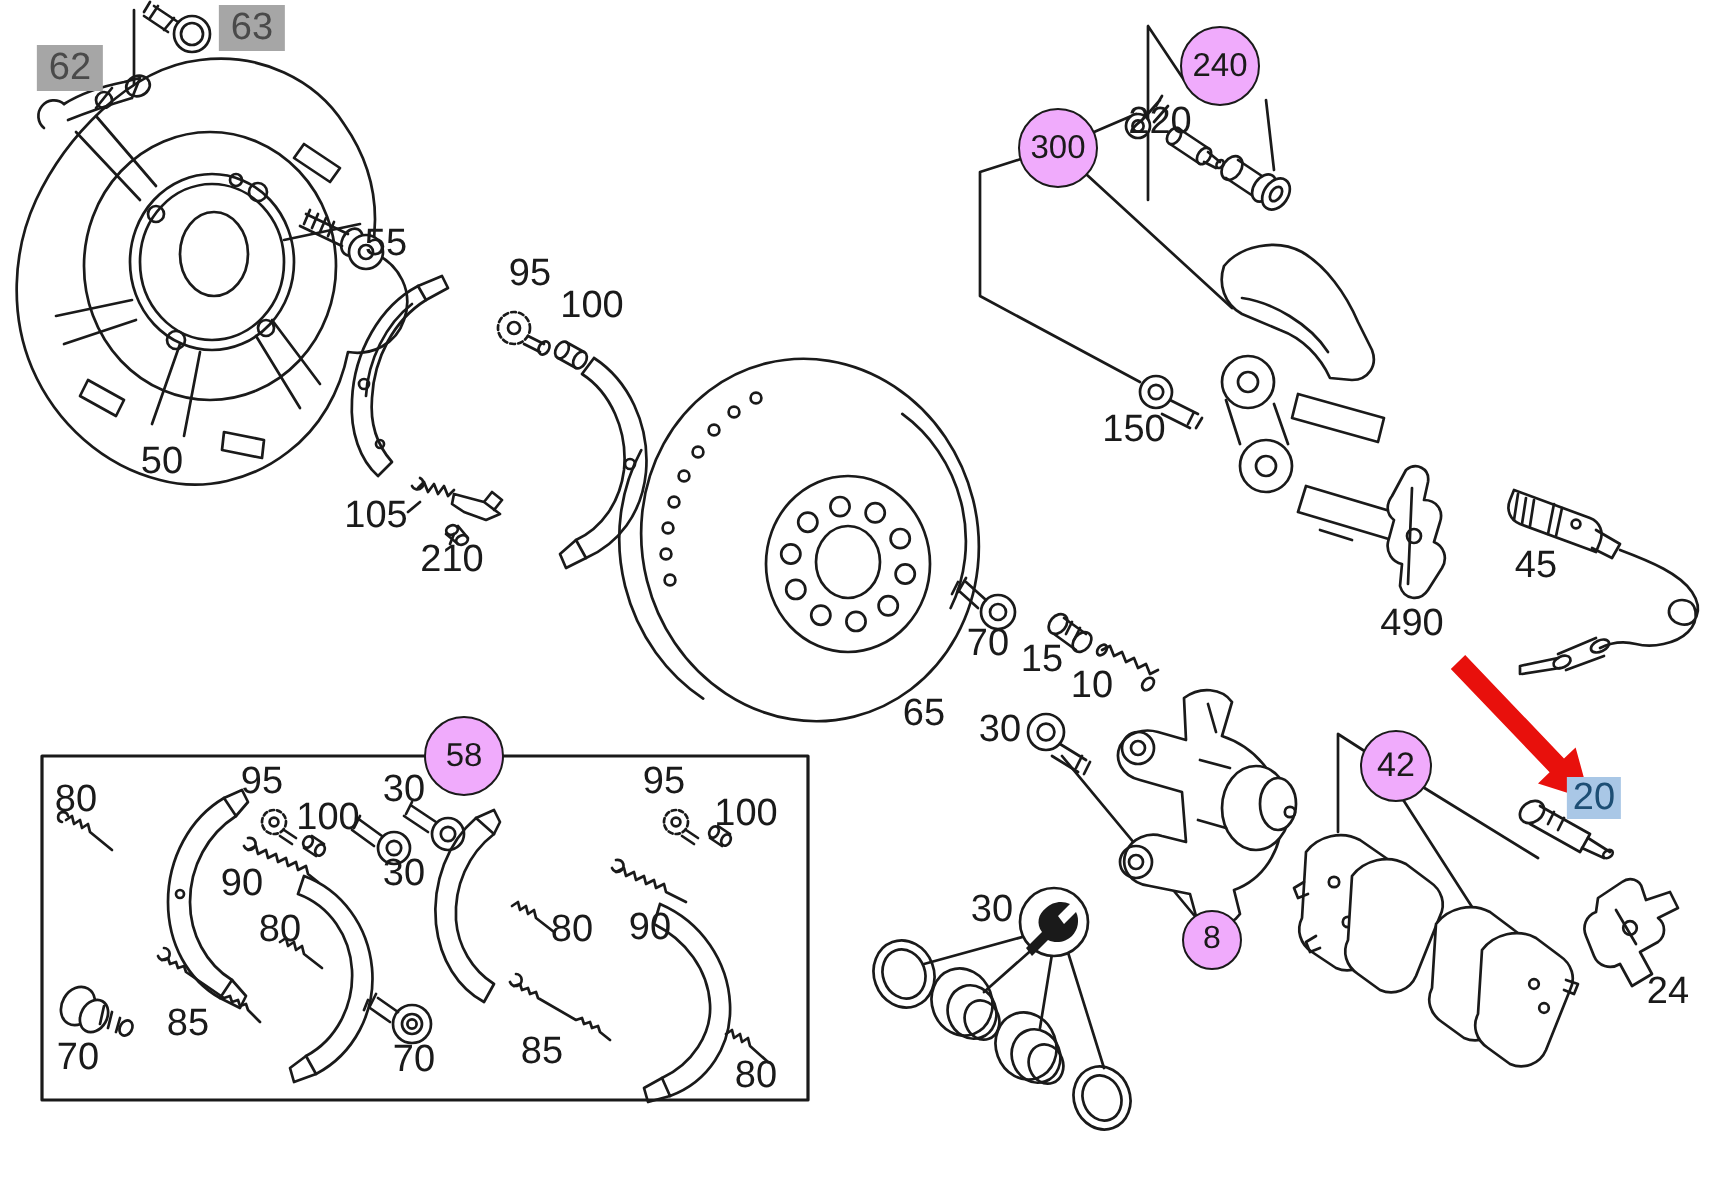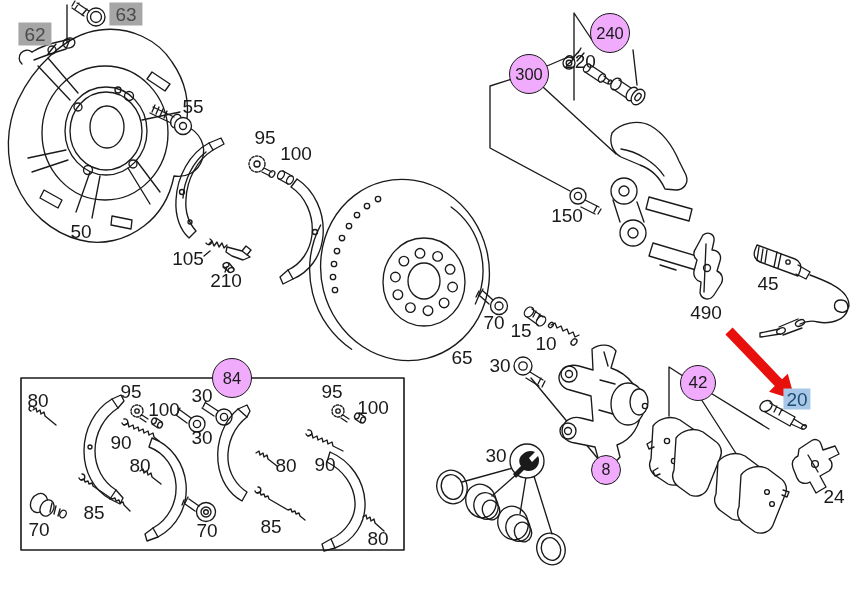--- a/index.html
+++ b/index.html
@@ -340,21 +340,21 @@
     <path d="M363,517 l3,-2 1,4 3,-2 1,4 3,-2 1,4 L384,531"></path>
   </g>
 
   <g>
     <polygon class="red" points="732.6,327.5 782.0,379.2 787.8,373.7 795,400 769.0,391.7 774.8,386.1 725.4,334.5"></polygon>
   </g>
 </svg>
 
   <div class="lbl gray" style="left:35px;top:34px">62</div>
   <div class="lbl gray" style="left:126px;top:14px">63</div>
-  <div class="lbl" style="left:193px;top:106px">55</div>
+  <div class="lbl" style="left:193px;top:122px">55</div>
   <div class="lbl" style="left:265px;top:137px">95</div>
   <div class="lbl" style="left:296px;top:153px">100</div>
   <div class="lbl" style="left:81px;top:231px">50</div>
   <div class="lbl" style="left:188px;top:258px">105</div>
   <div class="lbl" style="left:226px;top:280px">210</div>
   <div class="lbl" style="left:462px;top:357px">65</div>
   <div class="badge b38" style="left:610px;top:33px">240</div>
   <div class="lbl" style="left:580px;top:61px">220</div>
   <div class="badge b38" style="left:529px;top:74px">300</div>
   <div class="lbl" style="left:567px;top:215px">150</div>
@@ -362,21 +362,21 @@
   <div class="lbl" style="left:706px;top:312px">490</div>
   <div class="lbl" style="left:494px;top:322px">70</div>
   <div class="lbl" style="left:521px;top:330px">15</div>
   <div class="lbl" style="left:546px;top:343px">10</div>
   <div class="lbl" style="left:500px;top:365px">30</div>
   <div class="badge b28" style="left:606px;top:470px">8</div>
   <div class="lbl" style="left:496px;top:455px">30</div>
   <div class="badge b34" style="left:698px;top:383px">42</div>
   <div class="lbl blue" style="left:797px;top:399px">20</div>
   <div class="lbl" style="left:834px;top:496px">24</div>
-  <div class="badge b38" style="left:232px;top:378px">84</div>
+  <div class="badge b38" style="left:232px;top:378px">58</div>
   <div class="lbl" style="left:38px;top:400px">80</div>
   <div class="lbl" style="left:131px;top:391px">95</div>
   <div class="lbl" style="left:164px;top:409px">100</div>
   <div class="lbl" style="left:202px;top:395px">30</div>
   <div class="lbl" style="left:202px;top:437px">30</div>
   <div class="lbl" style="left:121px;top:442px">90</div>
   <div class="lbl" style="left:140px;top:465px">80</div>
   <div class="lbl" style="left:94px;top:512px">85</div>
   <div class="lbl" style="left:39px;top:529px">70</div>
   <div class="lbl" style="left:207px;top:530px">70</div>

